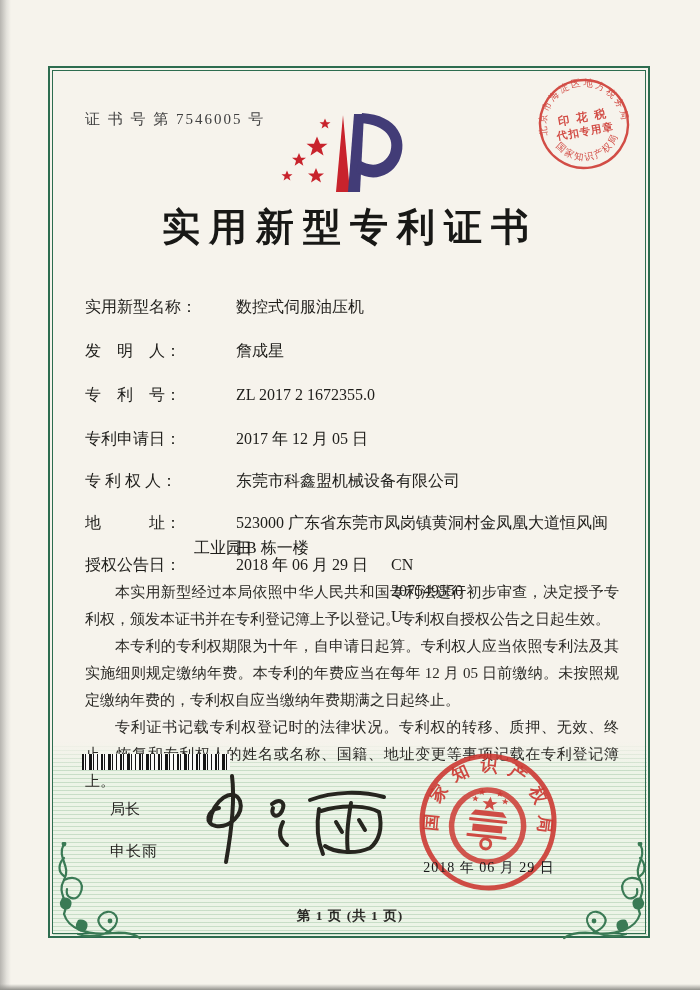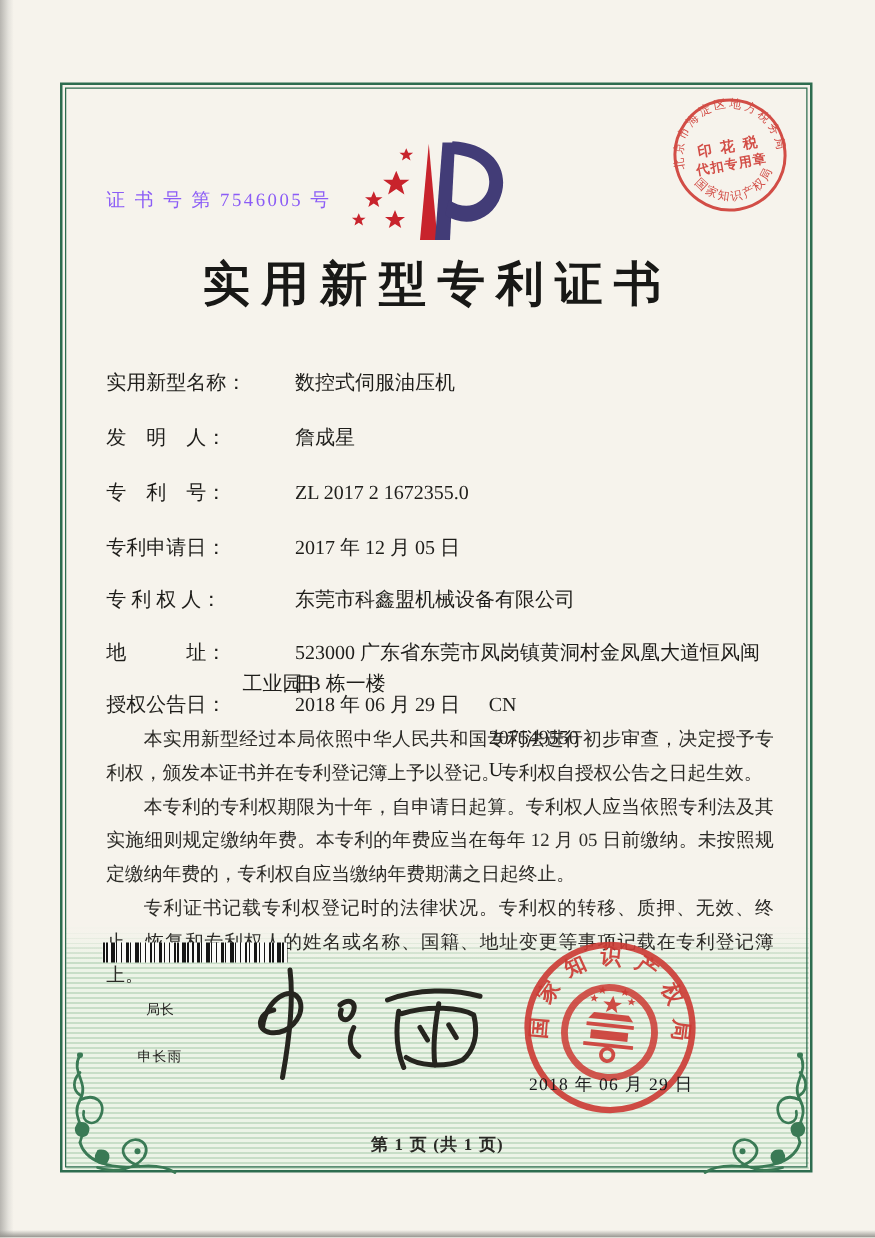--- a/index.html
+++ b/index.html
@@ -18,21 +18,21 @@
 
   .frame{position:absolute;left:48px;top:66px;width:602px;height:872px;
     border:2px solid #2d6c4f;z-index:2;}
   .frame::after{content:"";position:absolute;inset:2px;border:1px solid #2d6c4f;}
 
   .band{position:absolute;left:53px;top:742px;width:594px;height:194px;z-index:1;
     background:repeating-linear-gradient(180deg,rgba(104,164,116,.28) 0 1px,rgba(0,0,0,0) 1px 4px),#ecf4e7;}
   .band::before{content:"";position:absolute;top:0;left:0;right:0;height:28px;
     background:linear-gradient(180deg,#f6f3ec,rgba(246,243,236,0));}
 
-  .certno{position:absolute;left:85px;top:110px;font-size:15px;letter-spacing:2px;z-index:4;color:#8b5cf6;margin-top:41px;}
+  .certno{position:absolute;left:85px;top:110px;font-size:15px;letter-spacing:2px;z-index:4;color:#404040;}
 
   .logo{position:absolute;left:274px;top:108px;z-index:4;}
 
   .title{position:absolute;left:0;top:202px;width:100%;text-align:center;z-index:4;
     font-size:38px;font-weight:bold;letter-spacing:9px;color:#181816;}
 
   .fields{position:absolute;left:85px;top:0;width:534px;font-size:16px;z-index:4;}
   .frow{position:absolute;left:0;display:flex;line-height:26px;white-space:nowrap;gap:37px;}
   .flabel{display:inline-block;width:114px;flex:0 0 114px;}
   .fvalue{white-space:normal;}
@@ -41,21 +41,21 @@
   .pair2 .flabel{width:106px;flex:0 0 106px;}
 
   .bodytext{position:absolute;left:85px;top:579px;width:534px;z-index:4;
     font-size:15px;line-height:27px;text-align:justify;color:#2b2a26;}
   .bodytext p{text-indent:2em;}
 
   .barcode{position:absolute;left:82px;top:754px;width:148px;height:16px;z-index:4;
     background:repeating-linear-gradient(90deg,#161616 0 2px,#fbfbf9 2px 3px,#161616 3px 4px,#fbfbf9 4px 7px,#161616 7px 10px,#fbfbf9 10px 11px,#161616 11px 12px,#fbfbf9 12px 15px,#161616 15px 16px,#fbfbf9 16px 19px);}
 
   .director{position:absolute;left:110px;top:800px;z-index:4;
-    font-family:"Liberation Sans","DejaVu Sans",sans-serif;font-size:11px;color:#23221f;text-align:center;}
+    font-family:"Liberation Sans","DejaVu Sans",sans-serif;font-size:15px;color:#23221f;}
   .director .name{margin-top:23px;letter-spacing:1px;}
   .signature{position:absolute;left:182px;top:770px;z-index:4;}
 
   .seal{position:absolute;left:416px;top:750px;z-index:5;transform:rotate(6deg);}
   .seal-date{position:absolute;left:413px;top:859px;width:152px;text-align:center;z-index:6;
     font-size:14px;color:#18181a;letter-spacing:1px;}
 
   .taxstamp{position:absolute;left:536px;top:76px;z-index:4;transform:rotate(-10deg);opacity:.92;}
 
   .ornament{position:absolute;z-index:3;}

